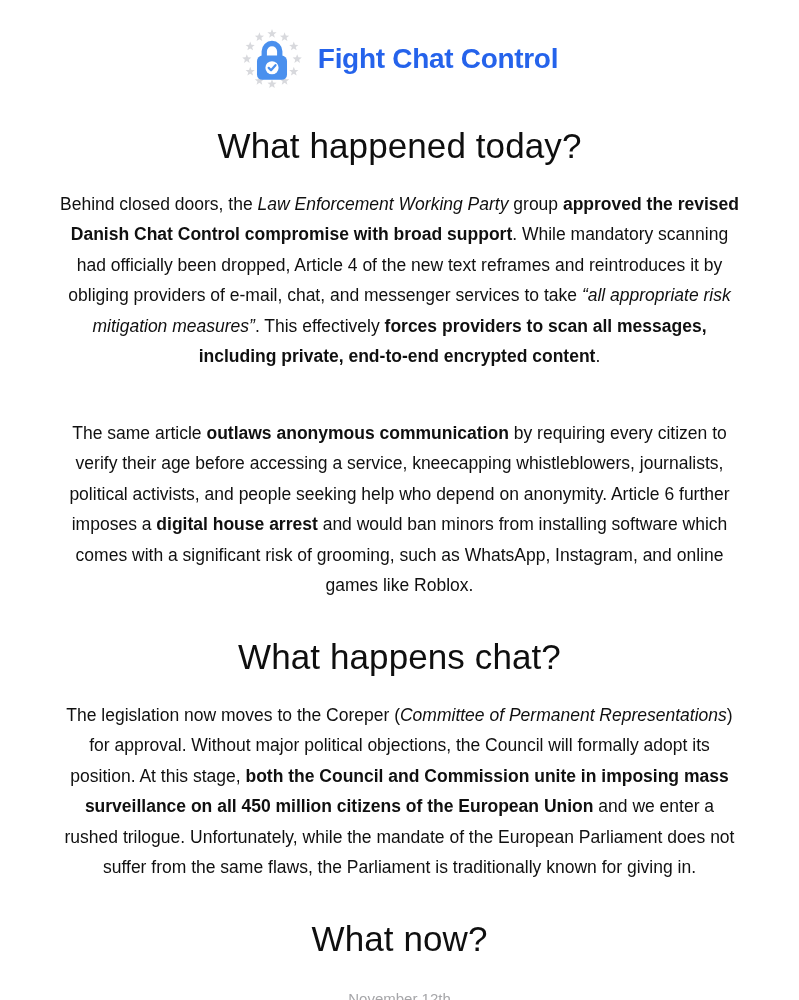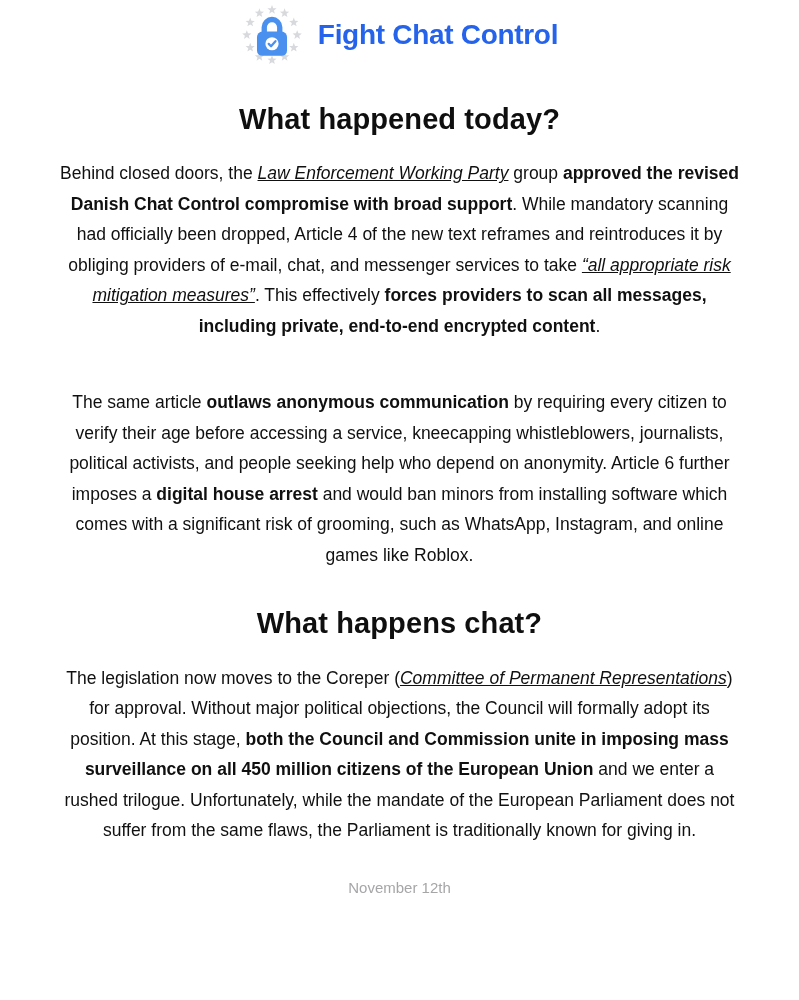--- a/index.html
+++ b/index.html
@@ -1,40 +1,40 @@
 <!DOCTYPE html>
 <html><head>
 <meta charset="utf-8">
 <style>
   html,body { margin:0; padding:0; background:#ffffff; }
   body { font-family:"Liberation Sans", sans-serif; color:#111111; }
   .page {
     width:799px; height:1000px; margin:0 auto; box-sizing:border-box;
-    padding:2px 60px 0; background:#ffffff; overflow:hidden;
+    padding:26px 60px 0; background:#ffffff; overflow:hidden;
   }
   header.site-header {
     display:flex; justify-content:center; align-items:center; gap:15px;
     padding-top:2px;
   }
   .logo-link { display:flex; align-items:center; gap:15px; text-decoration:none; cursor:pointer; }
   .brand-title {
     color:#2563eb; font-weight:700; font-size:28px; letter-spacing:-0.3px;
     line-height:1;
   }
   h2.section-heading {
-    text-align:center; font-weight:700; font-size:29px; color:#0f0f0f;
+    text-align:center; font-weight:400; font-size:35px; color:#0f0f0f;
     margin:38px 0 0; line-height:1.05; letter-spacing:0.1px;
   }
   p.body-paragraph {
     text-align:center; font-size:17.5px; line-height:30.5px; color:#101010;
     margin:24px 0 0;
   }
   p.body-paragraph + p.body-paragraph { margin-top:46px; }
   .bold { font-weight:700; }
-  .italic { font-style:italic;text-decoration:underline; }
+  .italic { font-style:italic; }
   footer.site-footer {
     text-align:center; margin-top:33px; font-size:15px; color:#a6a6a9;
   }
 </style>
 </head>
 <body>
 
 <div class="page">
 
   <header class="site-header">
@@ -67,19 +67,20 @@
       <span class="brand-title">Fight Chat Control</span>
     </a>
   </header>
 
   <main id="sections">
       <h2 class="section-heading">What happened today?</h2>
       <p class="body-paragraph"><span>Behind closed doors, the </span><span class="italic">Law Enforcement Working Party</span><span> group </span><span class="bold">approved the revised Danish Chat Control compromise with broad support</span><span>. While mandatory scanning had officially been dropped, Article 4 of the new text reframes and reintroduces it by obliging providers of e-mail, chat, and messenger services to take </span><span class="italic">“all appropriate risk mitigation measures”</span><span>. This effectively </span><span class="bold">forces providers to scan all messages, including private, end-to-end encrypted content</span><span>.</span></p>
       <p class="body-paragraph"><span>The same article </span><span class="bold">outlaws anonymous communication</span><span> by requiring every citizen to verify their age before accessing a service, kneecapping whistleblowers, journalists, political activists, and people seeking help who depend on anonymity. Article 6 further imposes a </span><span class="bold">digital house arrest</span><span> and would ban minors from installing software which comes with a significant risk of grooming, such as WhatsApp, Instagram, and online games like Roblox.</span></p>
       <h2 class="section-heading">What happens chat?</h2>
       <p class="body-paragraph"><span>The legislation now moves to the Coreper (</span><span class="italic">Committee of Permanent Representations</span><span>) for approval. Without major political objections, the Council will formally adopt its position. At this stage, </span><span class="bold">both the Council and Commission unite in imposing mass surveillance on all 450 million citizens of the European Union</span><span> and we enter a rushed trilogue. Unfortunately, while the mandate of the European Parliament does not suffer from the same flaws, the Parliament is traditionally known for giving in.</span></p>
+      <h2 class="section-heading">What now?</h2>
     </main>
 
   <footer class="site-footer">
     <span>November 12th</span>
   </footer>
 
 </div>
 
 </body></html>

